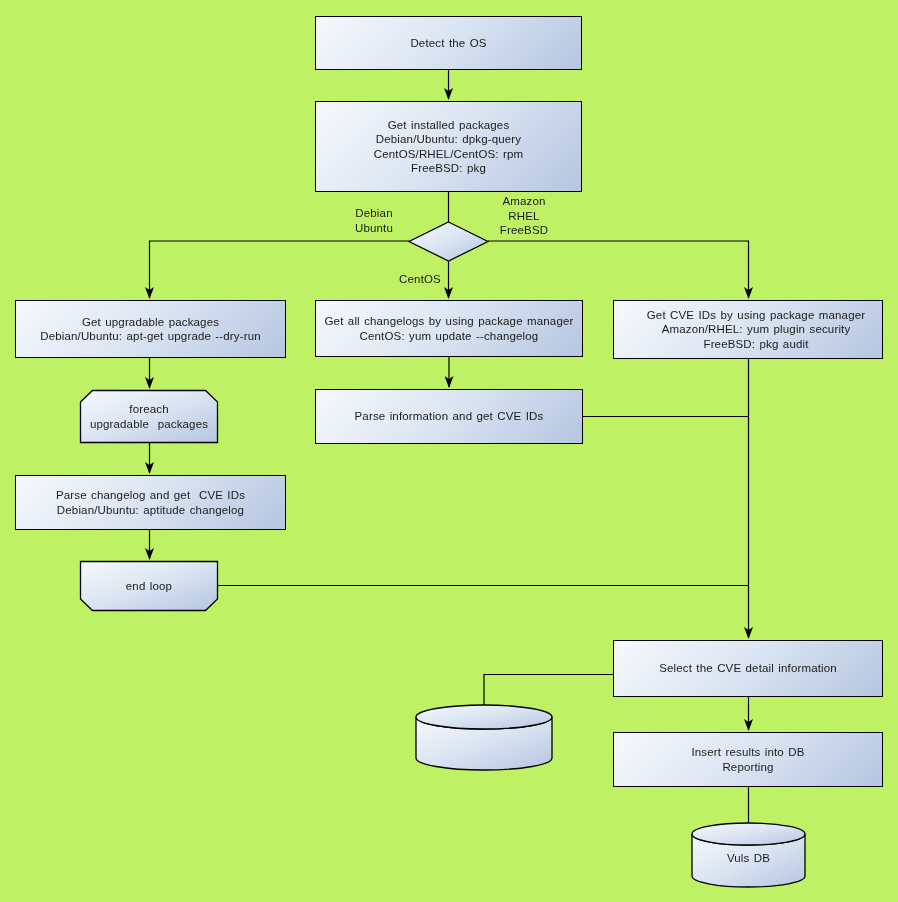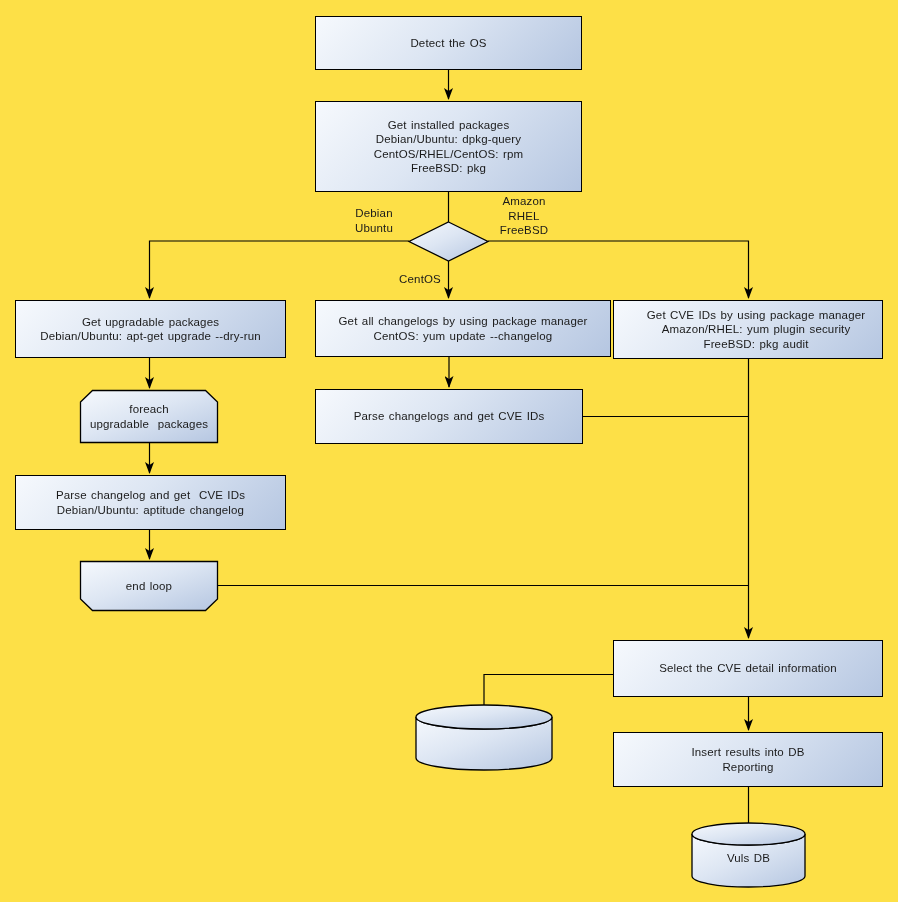--- a/index.html
+++ b/index.html
@@ -1,21 +1,21 @@
 <!DOCTYPE html>
 <html><head>
 <meta charset="utf-8">
 <title>Flowchart</title>
 <style>
   html, body { margin: 0; padding: 0; background: #ffffff; }
   .canvas {
     position: relative;
     width: 898px;
     height: 902px;
-    background: #fde047;
+    background: #bef264;
     font-family: "Liberation Sans", "DejaVu Sans", sans-serif;
     color: #1a1a1a;
     overflow: hidden;
   }
   svg.layer {
     position: absolute;
     left: 0; top: 0;
     width: 898px; height: 902px;
   }
   .node {
@@ -126,38 +126,38 @@
     <div class="node-line">Debian/Ubuntu: dpkg-query</div>
     <div class="node-line">CentOS/RHEL/CentOS: rpm</div>
     <div class="node-line">FreeBSD: pkg</div>
   </div>
 
   <div class="node" style="left:15px; top:300px; width:271px; height:58px;">
     <div class="node-line">Get upgradable packages</div>
     <div class="node-line">Debian/Ubuntu: apt-get upgrade --dry-run</div>
   </div>
 
-  <div class="node" style="left:315px; top:300px; width:296px; height:57px;">
+  <div class="node" style="left:315px; top:300px; width:268px; height:57px;">
     <div class="node-line">Get all changelogs by using package manager</div>
     <div class="node-line">CentOS: yum update --changelog</div>
   </div>
 
   <div class="node" style="left:613px; top:300px; width:270px; height:59px;padding-left:16px;">
     <div class="node-line">Get CVE IDs by using package manager</div>
     <div class="node-line">Amazon/RHEL: yum plugin security</div>
     <div class="node-line">FreeBSD: pkg audit</div>
   </div>
 
   <div class="node" style="left:15px; top:475px; width:271px; height:55px;align-items:center;">
     <div class="node-line">Parse changelog and get  CVE IDs</div>
     <div class="node-line">Debian/Ubuntu: aptitude changelog</div>
   </div>
 
   <div class="node" style="left:315px; top:389px; width:268px; height:55px;">
-    <div class="node-line">Parse changelogs and get CVE IDs</div>
+    <div class="node-line">Parse information and get CVE IDs</div>
   </div>
 
   <div class="node" style="left:613px; top:640px; width:270px; height:57px;">
     <div class="node-line">Select the CVE detail information</div>
   </div>
 
   <div class="node" style="left:613px; top:732px; width:270px; height:55px;">
     <div class="node-line">Insert results into DB</div>
     <div class="node-line">Reporting</div>
   </div>

